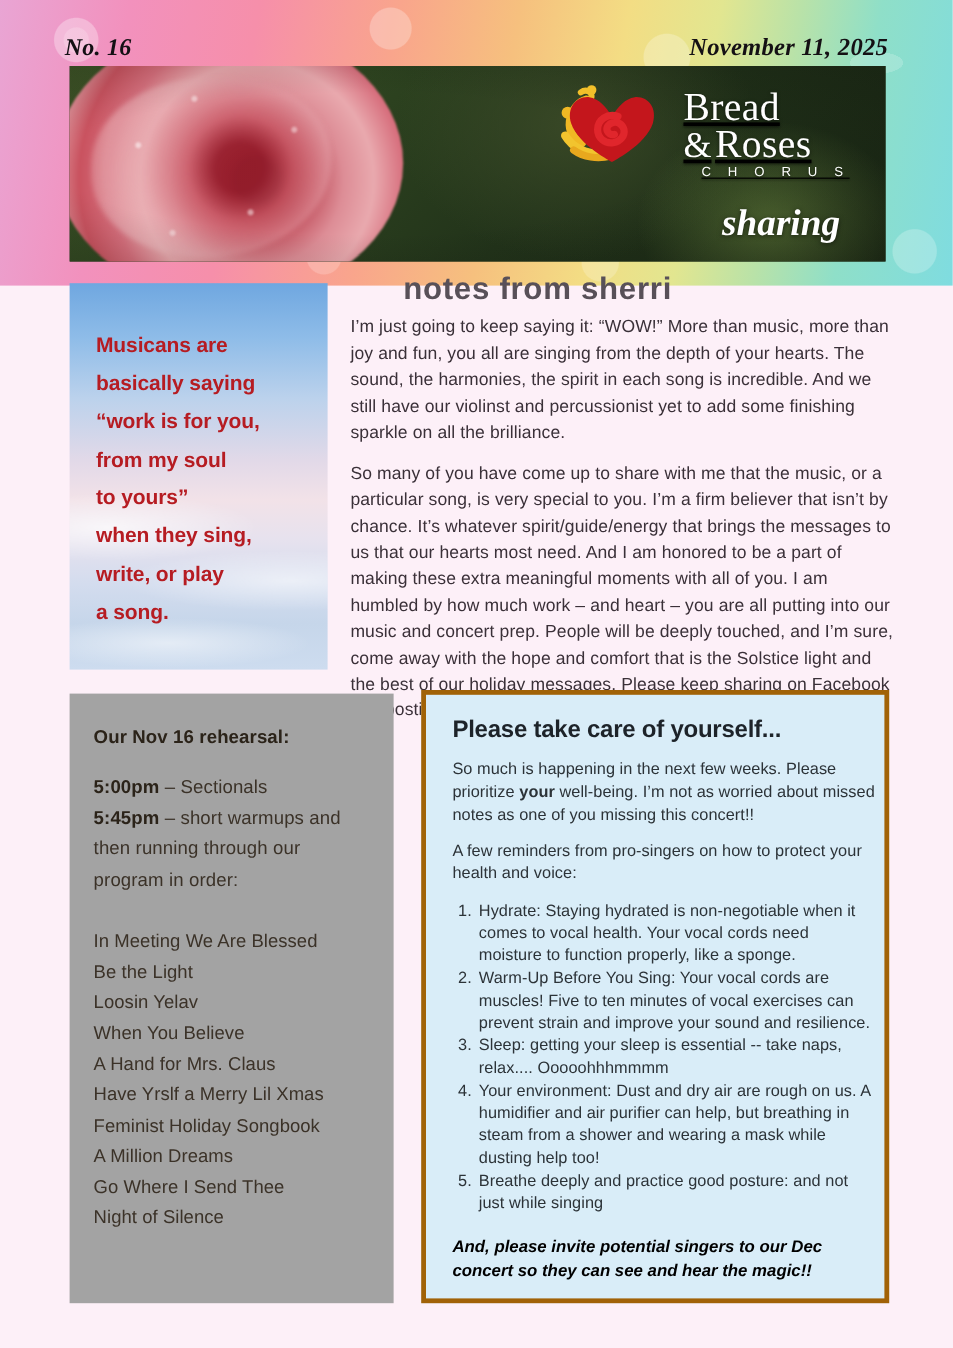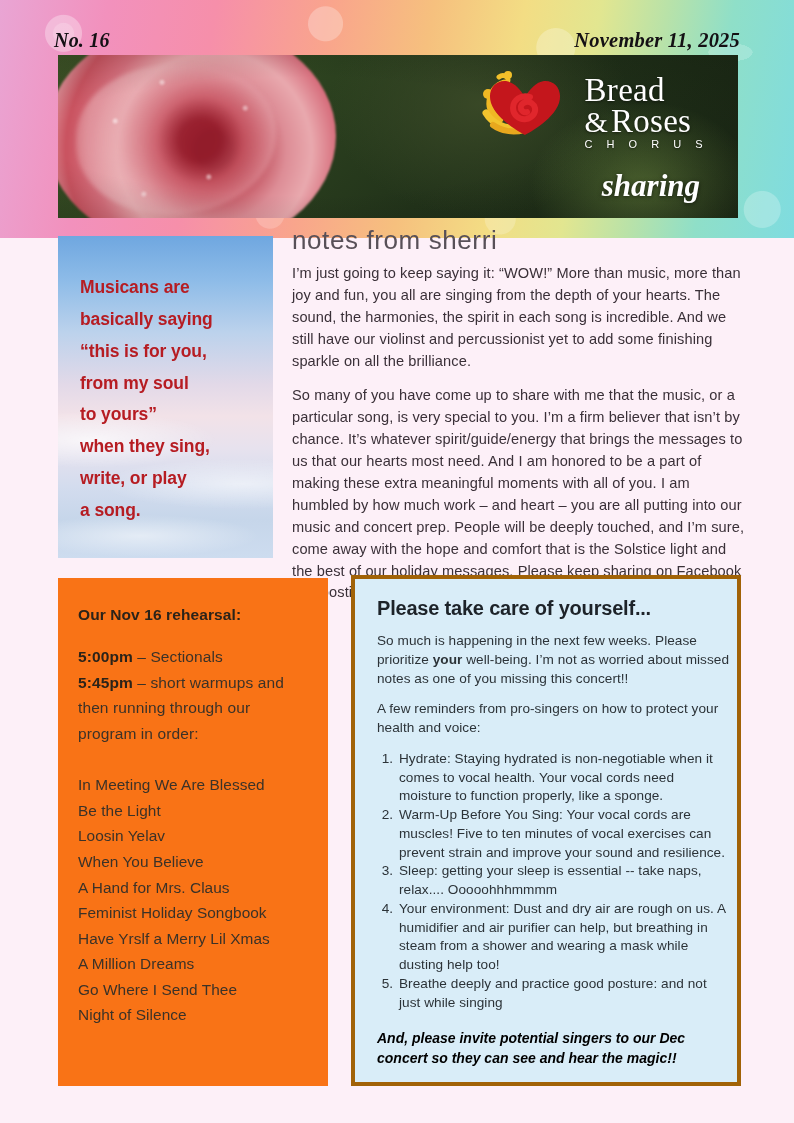--- a/index.html
+++ b/index.html
@@ -137,21 +137,21 @@
   
   .logo-block {
     position: absolute;
     right: 28px; top: 14px;
     display: flex;
     align-items: flex-start;
     gap: 12px;
     z-index: 3;
   }
   .logo-mark { width: 96px; height: 84px; flex: none; }
-  .logo-words { padding-top: 6px; }
+  .logo-words { padding-top: 6px; text-decoration: underline; }
   .logo-bread, .logo-roses {
     font-family: "Liberation Serif", serif;
     color: #ffffff;
     font-size: 33px;
     line-height: .94;
     letter-spacing: .3px;
     text-shadow: 0 1px 3px rgba(0,0,0,.55);
   }
   .logo-roses-row { display: flex; align-items: baseline; gap: 3px; }
   .logo-amp {
@@ -163,20 +163,21 @@
   }
   .logo-chorus {
     font-family: "Liberation Sans", sans-serif;
     color: #ffffff;
     font-size: 11px;
     letter-spacing: 5.5px;
     text-align: right;
     margin-top: 1px;
     padding-right: 2px;
     text-shadow: 0 1px 2px rgba(0,0,0,.5);
+    margin-left: 15px;
   }
   .logo-sharing {
     position: absolute;
     right: 38px; bottom: 14px;
     font-family: "Liberation Serif", serif;
     font-style: italic;
     font-weight: bold;
     color: #ffffff;
     font-size: 31px;
     text-shadow: 0 1px 4px rgba(0,0,0,.6);
@@ -221,38 +222,39 @@
 
   
   .notes-col {
     position: absolute;
     left: 292px; top: 225px;
     width: 456px;
   }
   .notes-title {
     font-size: 26px;
     color: #585058;
-    font-weight: 400;
+    font-weight: 700;
     letter-spacing: .6px;
     margin-bottom: 7px;
+    margin-left: 44px;
   }
   .notes-p {
     font-size: 14.6px;
     line-height: 1.5;
     color: #3a3038;
     margin-bottom: 13px;
     letter-spacing: .1px;
   }
 
   
   .rehearsal-box {
     position: absolute;
     left: 58px; top: 578px;
     width: 270px; height: 508px;
-    background: #f97316;
+    background: #a3a3a3;
     padding: 28px 22px 0 20px;
   }
   .reh-title {
     font-size: 15.5px;
     font-weight: bold;
     color: #2b2319;
     margin-bottom: 20px;
     letter-spacing: .1px;
   }
   .reh-line {
@@ -353,21 +355,21 @@
       <div class="logo-chorus">C H O R U S</div>
     </div>
   </div>
   <div class="logo-sharing">sharing</div>
 </div>
 
 <div class="quote-box">
   <div class="quote-text">
     <div>Musicans are</div>
     <div>basically saying</div>
-    <div>“this is for you,</div>
+    <div>“work is for you,</div>
     <div>from my soul</div>
     <div>to yours”</div>
     <div>when they sing,</div>
     <div>write, or play</div>
     <div>a song.</div>
   </div>
 </div>
 
 <div class="notes-col">
   <div class="notes-title">notes from sherri</div>
@@ -382,22 +384,22 @@
   </div>
   <div class="reh-line">
     <b>5:45pm</b><span> – short warmups and then running through our program in order:</span>
   </div>
   <ul class="song-list">
     <li>In Meeting We Are Blessed</li>
     <li>Be the Light</li>
     <li>Loosin Yelav</li>
     <li>When You Believe</li>
     <li>A Hand for Mrs. Claus</li>
+    <li>Have Yrslf a Merry Lil Xmas</li>
     <li>Feminist Holiday Songbook</li>
-    <li>Have Yrslf a Merry Lil Xmas</li>
     <li>A Million Dreams</li>
     <li>Go Where I Send Thee</li>
     <li>Night of Silence</li>
   </ul>
 </div>
 
 <div class="care-box">
   <div class="care-title">Please take care of yourself...</div>
   <p class="care-p"><span>So much is happening in the next few weeks. Please prioritize </span><b>your</b><span> well-being. I’m not as worried about missed notes as one of you missing this concert!!</span></p>
   <p class="care-p">A few reminders from pro-singers on how to protect your health and voice:</p>

